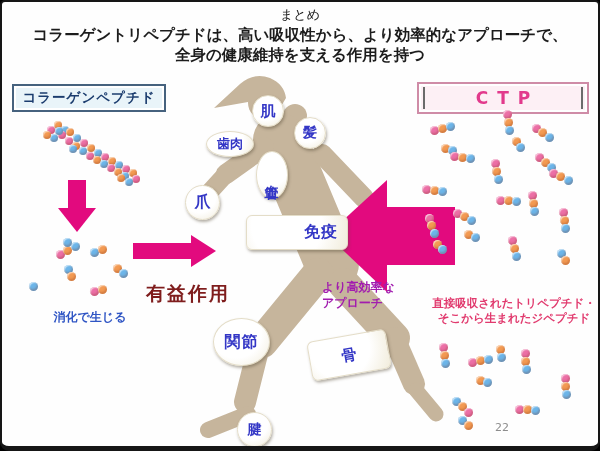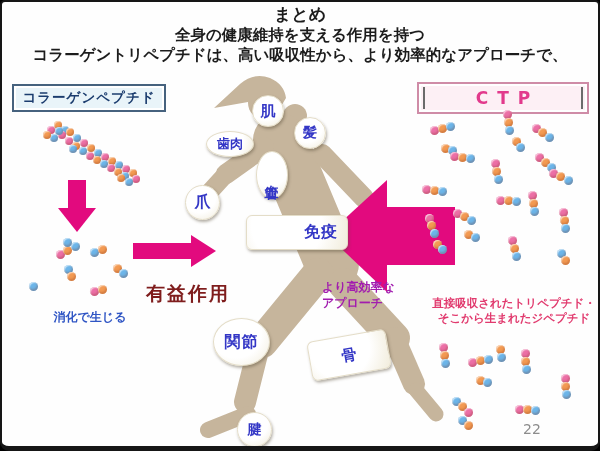--- a/index.html
+++ b/index.html
@@ -4,21 +4,21 @@
 <style>
   html,body{margin:0;padding:0;background:#000;}
   .slide{
     position:relative;width:600px;height:451px;box-sizing:border-box;
     background:#fefefe;border:2px solid #161616;border-bottom-width:5px;
     border-radius:5px 5px 9px 9px;overflow:hidden;
     font-family:"DejaVu Sans","Liberation Sans",sans-serif;
   }
   
   .title-block{position:absolute;top:2px;left:0;right:0;text-align:center;color:#1c1c1c;}
-  .title-block .t1{font-size:17px;font-weight:bold;line-height:21px;}
+  .title-block .t1{font-size:13px;font-weight:normal;line-height:21px;}
   .title-block .t2{font-size:15.5px;font-weight:bold;line-height:20px;}
   
   .cp-box{
     position:absolute;left:10px;top:82px;width:150px;height:24px;
     background:#e9f4f9;border:2px solid #46627e;box-shadow:inset 0 0 0 2px #fff;
     display:flex;align-items:center;justify-content:center;
     font-size:13.5px;font-weight:bold;color:#1b3c6e;letter-spacing:1px;
   }
   .ctp-box{
     position:absolute;left:415px;top:80px;width:168px;height:28px;
@@ -40,21 +40,21 @@
     font-size:19px;font-weight:bold;color:#7f1d1d;letter-spacing:2px;
   }
   .approach-label{
     position:absolute;left:320px;top:278px;width:122px;text-align:left;
     font-size:12px;font-weight:bold;color:#a21caf;line-height:1.3;
   }
   .cap-right{
     position:absolute;left:426px;top:294px;width:172px;text-align:center;
     font-size:11.5px;font-weight:bold;color:#e13a6e;line-height:1.32;
   }
-  .page-number{position:absolute;left:521px;top:419px;font-size:14px;color:#8d8d8d;}
+  .page-number{position:absolute;left:493px;top:419px;font-size:11px;color:#8d8d8d;}
   
   .arrow-svg{position:absolute;}
   
   .figure-svg{position:absolute;left:180px;top:62px;}
   
   .bubble{
     position:absolute;display:flex;align-items:center;justify-content:center;
     background:radial-gradient(circle at 40% 30%,#ffffff 55%,#f1ecdb);
     border:1px solid #e4ddc8;border-radius:50%;
     box-shadow:1px 2px 3px rgba(90,80,60,.45);
@@ -77,22 +77,22 @@
     box-shadow:inset -1px -2px 2px rgba(120,40,20,.25), inset 1px 1px 1px rgba(255,255,255,.6);
   }
 </style>
 </head>
 <body>
 
 <div class="slide">
 
   <div class="title-block">
     <div class="t1">まとめ</div>
+    <div class="t2">コラーゲントリペプチドは、高い吸収性から、より効率的なアプローチで、</div>
     <div class="t2">全身の健康維持を支える作用を持つ</div>
-    <div class="t2">コラーゲントリペプチドは、高い吸収性から、より効率的なアプローチで、</div>
   </div>
 
   <div class="cp-box">コラーゲンペプチド</div>
   <div class="ctp-box">CTP</div>
 
   <svg class="figure-svg" width="280" height="389" viewBox="0 0 280 389">
     <g class="sil" stroke-linecap="round" fill="none" stroke="#c6b59c">
       <circle cx="83" cy="39" r="17" stroke="none" fill="#c6b59c"></circle>
       <path d="M32,44 L58,20 Q72,8 88,14 Q102,20 104,34 L98,44 Q82,30 66,38 Z" stroke="none" fill="#c6b59c"></path>
       <circle cx="113" cy="52" r="12" stroke="none" fill="#c6b59c"></circle>

